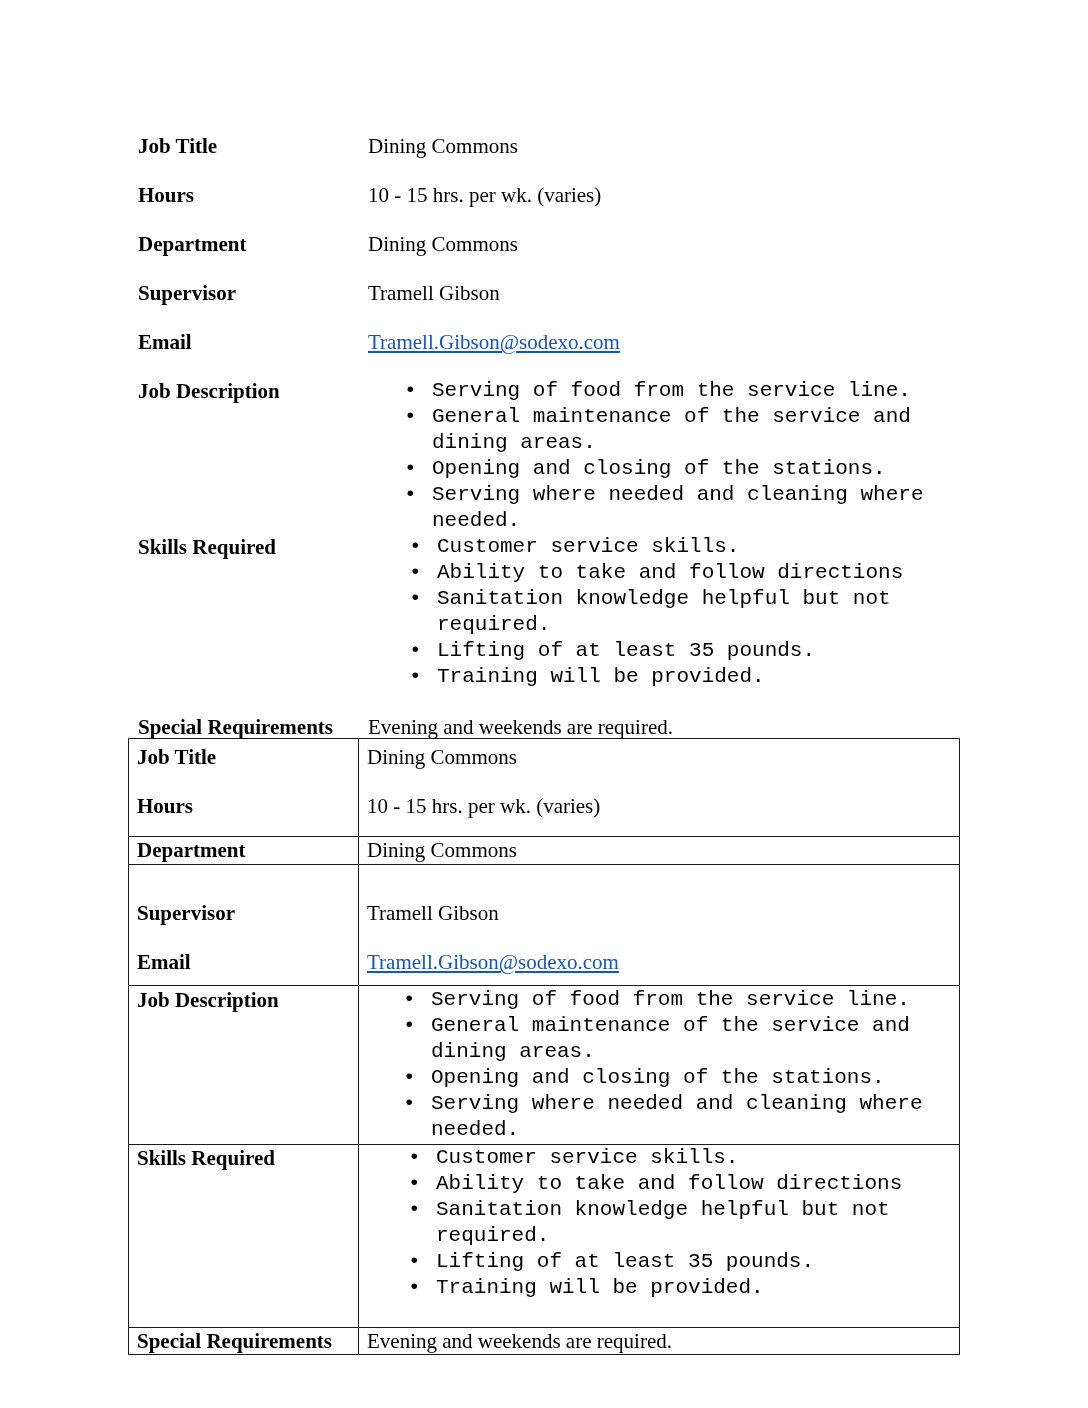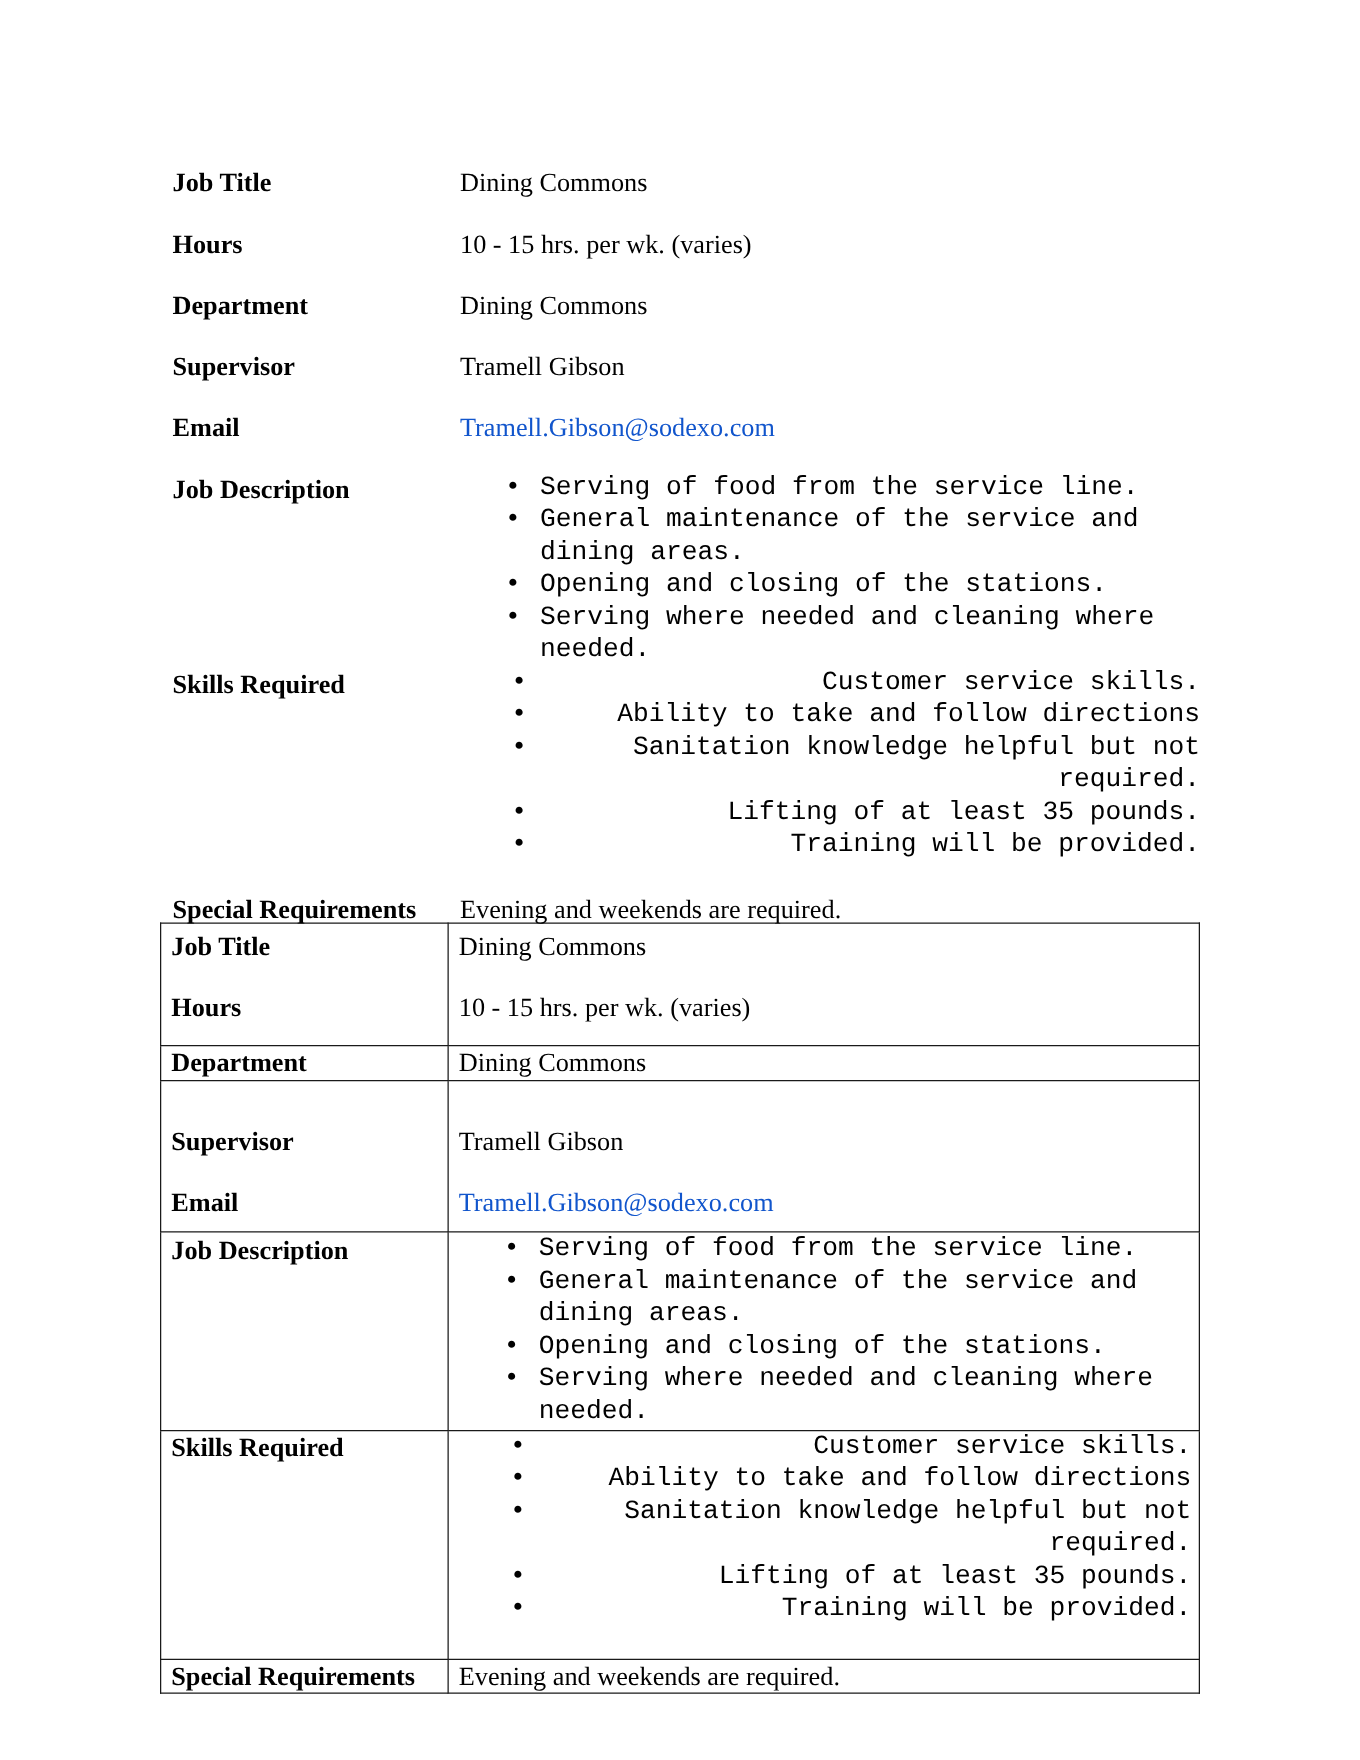--- a/index.html
+++ b/index.html
@@ -26,21 +26,21 @@
   
   .plain { margin-left: 10px; width: 822px; }
   .frow { display: flex; margin-bottom: 23px; }
   .frow .lbl { flex: none; width: 230px; font-weight: bold; }
   .frow .val { flex: 1; }
   .frow.bullets { margin-bottom: 0; }
 
   .blist { list-style: none; margin: 0; padding: 0 0 0 34px; }
   .blist li { position: relative; padding-left: 30px; font-family: Liberation Mono, monospace; }
   .blist li::before { content: "\2022"; position: absolute; left: 2px; }
-  .blist.b2 { padding-left: 39px; text-align: right; }
+  .blist.b2 { padding-left: 39px; }
 
   .frow.special { margin-top: 26px; margin-bottom: 0; height: 22px; line-height: 22px; }
 
   
   table.jobtable {
     border-collapse: collapse;
     table-layout: fixed;
     width: 832px;
     margin: 0;
     font-size: 21px;
@@ -55,21 +55,21 @@
   td.lblcell { font-weight: bold; }
   tr.r-titlehours td   { padding-top: 5px;  padding-bottom: 17px; }
   tr.r-titlehours .second { margin-top: 23px; }
   tr.r-dept td         { padding-top: 0;    padding-bottom: 1px; }
   tr.r-supemail td     { padding-top: 35px; padding-bottom: 10px; }
   tr.r-supemail .second { margin-top: 23px; }
   tr.r-desc td         { padding-top: 1px;  padding-bottom: 1px; }
   tr.r-skills td       { padding-top: 0;    padding-bottom: 26px; }
   tr.r-special td      { padding-top: 0;    padding-bottom: 0; }
 
-  a.email-link { color: #1155cc; cursor: pointer; }
+  a.email-link { color: #1155cc; text-decoration: underline; cursor: pointer; }
 </style>
 </head>
 <body>
 
 <div class="page">
   <div class="content">
 
     <section class="plain">
 
       <div class="frow">

